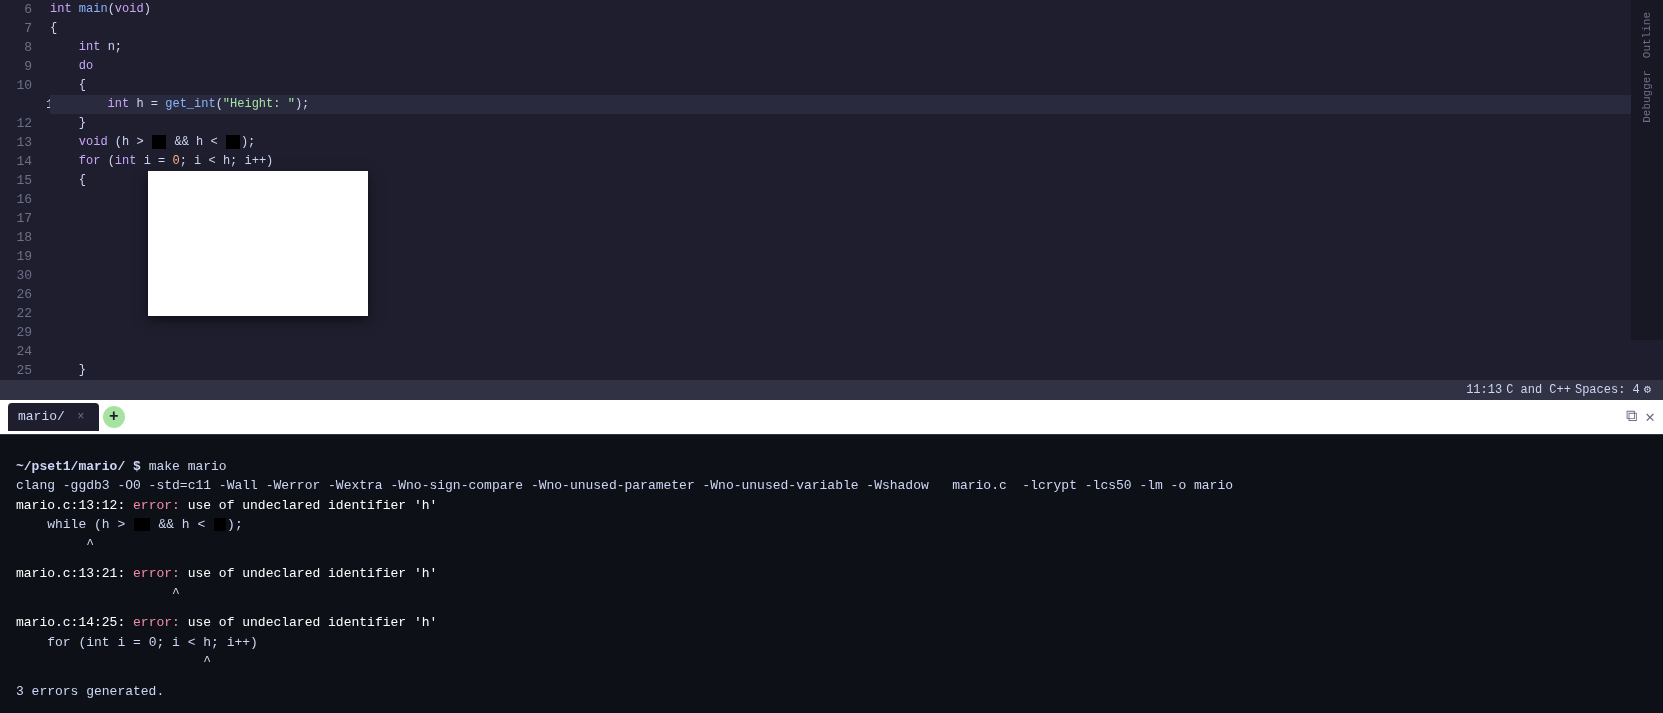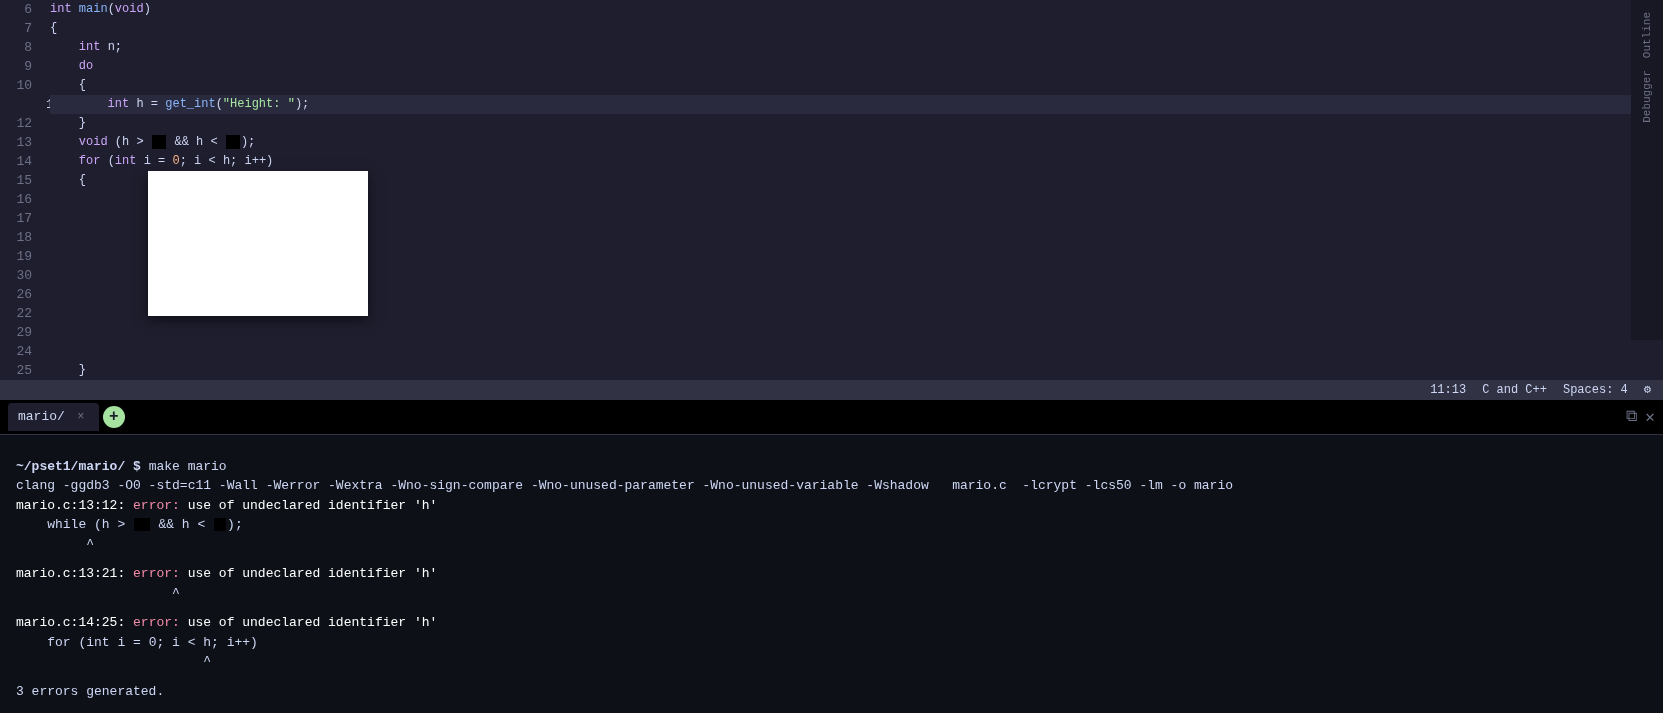--- a/index.html
+++ b/index.html
@@ -93,21 +93,21 @@
     
     .status-bar {
       height: 22px;
       background: #313244;
       display: flex;
       align-items: center;
       justify-content: flex-end;
       padding: 0 12px;
       font-size: 12px;
       color: #cdd6f4;
-      gap: 16px;
+      gap: 4px;
     }
 
     .status-bar .gear-icon {
       cursor: pointer;
     }
 
     
     .right-sidebar {
       position: absolute;
       right: 0;
@@ -135,21 +135,21 @@
     
     .terminal-container {
       flex: 1;
       background: #1a1a2e;
       display: flex;
       flex-direction: column;
     }
 
     .terminal-tab-bar {
       height: 35px;
-      background: #000000;
+      background: #ffffff;
       display: flex;
       align-items: center;
       padding: 0 8px;
       gap: 4px;
       border-bottom: 1px solid #313244;
     }
 
     .terminal-tab {
       display: flex;
       align-items: center;

